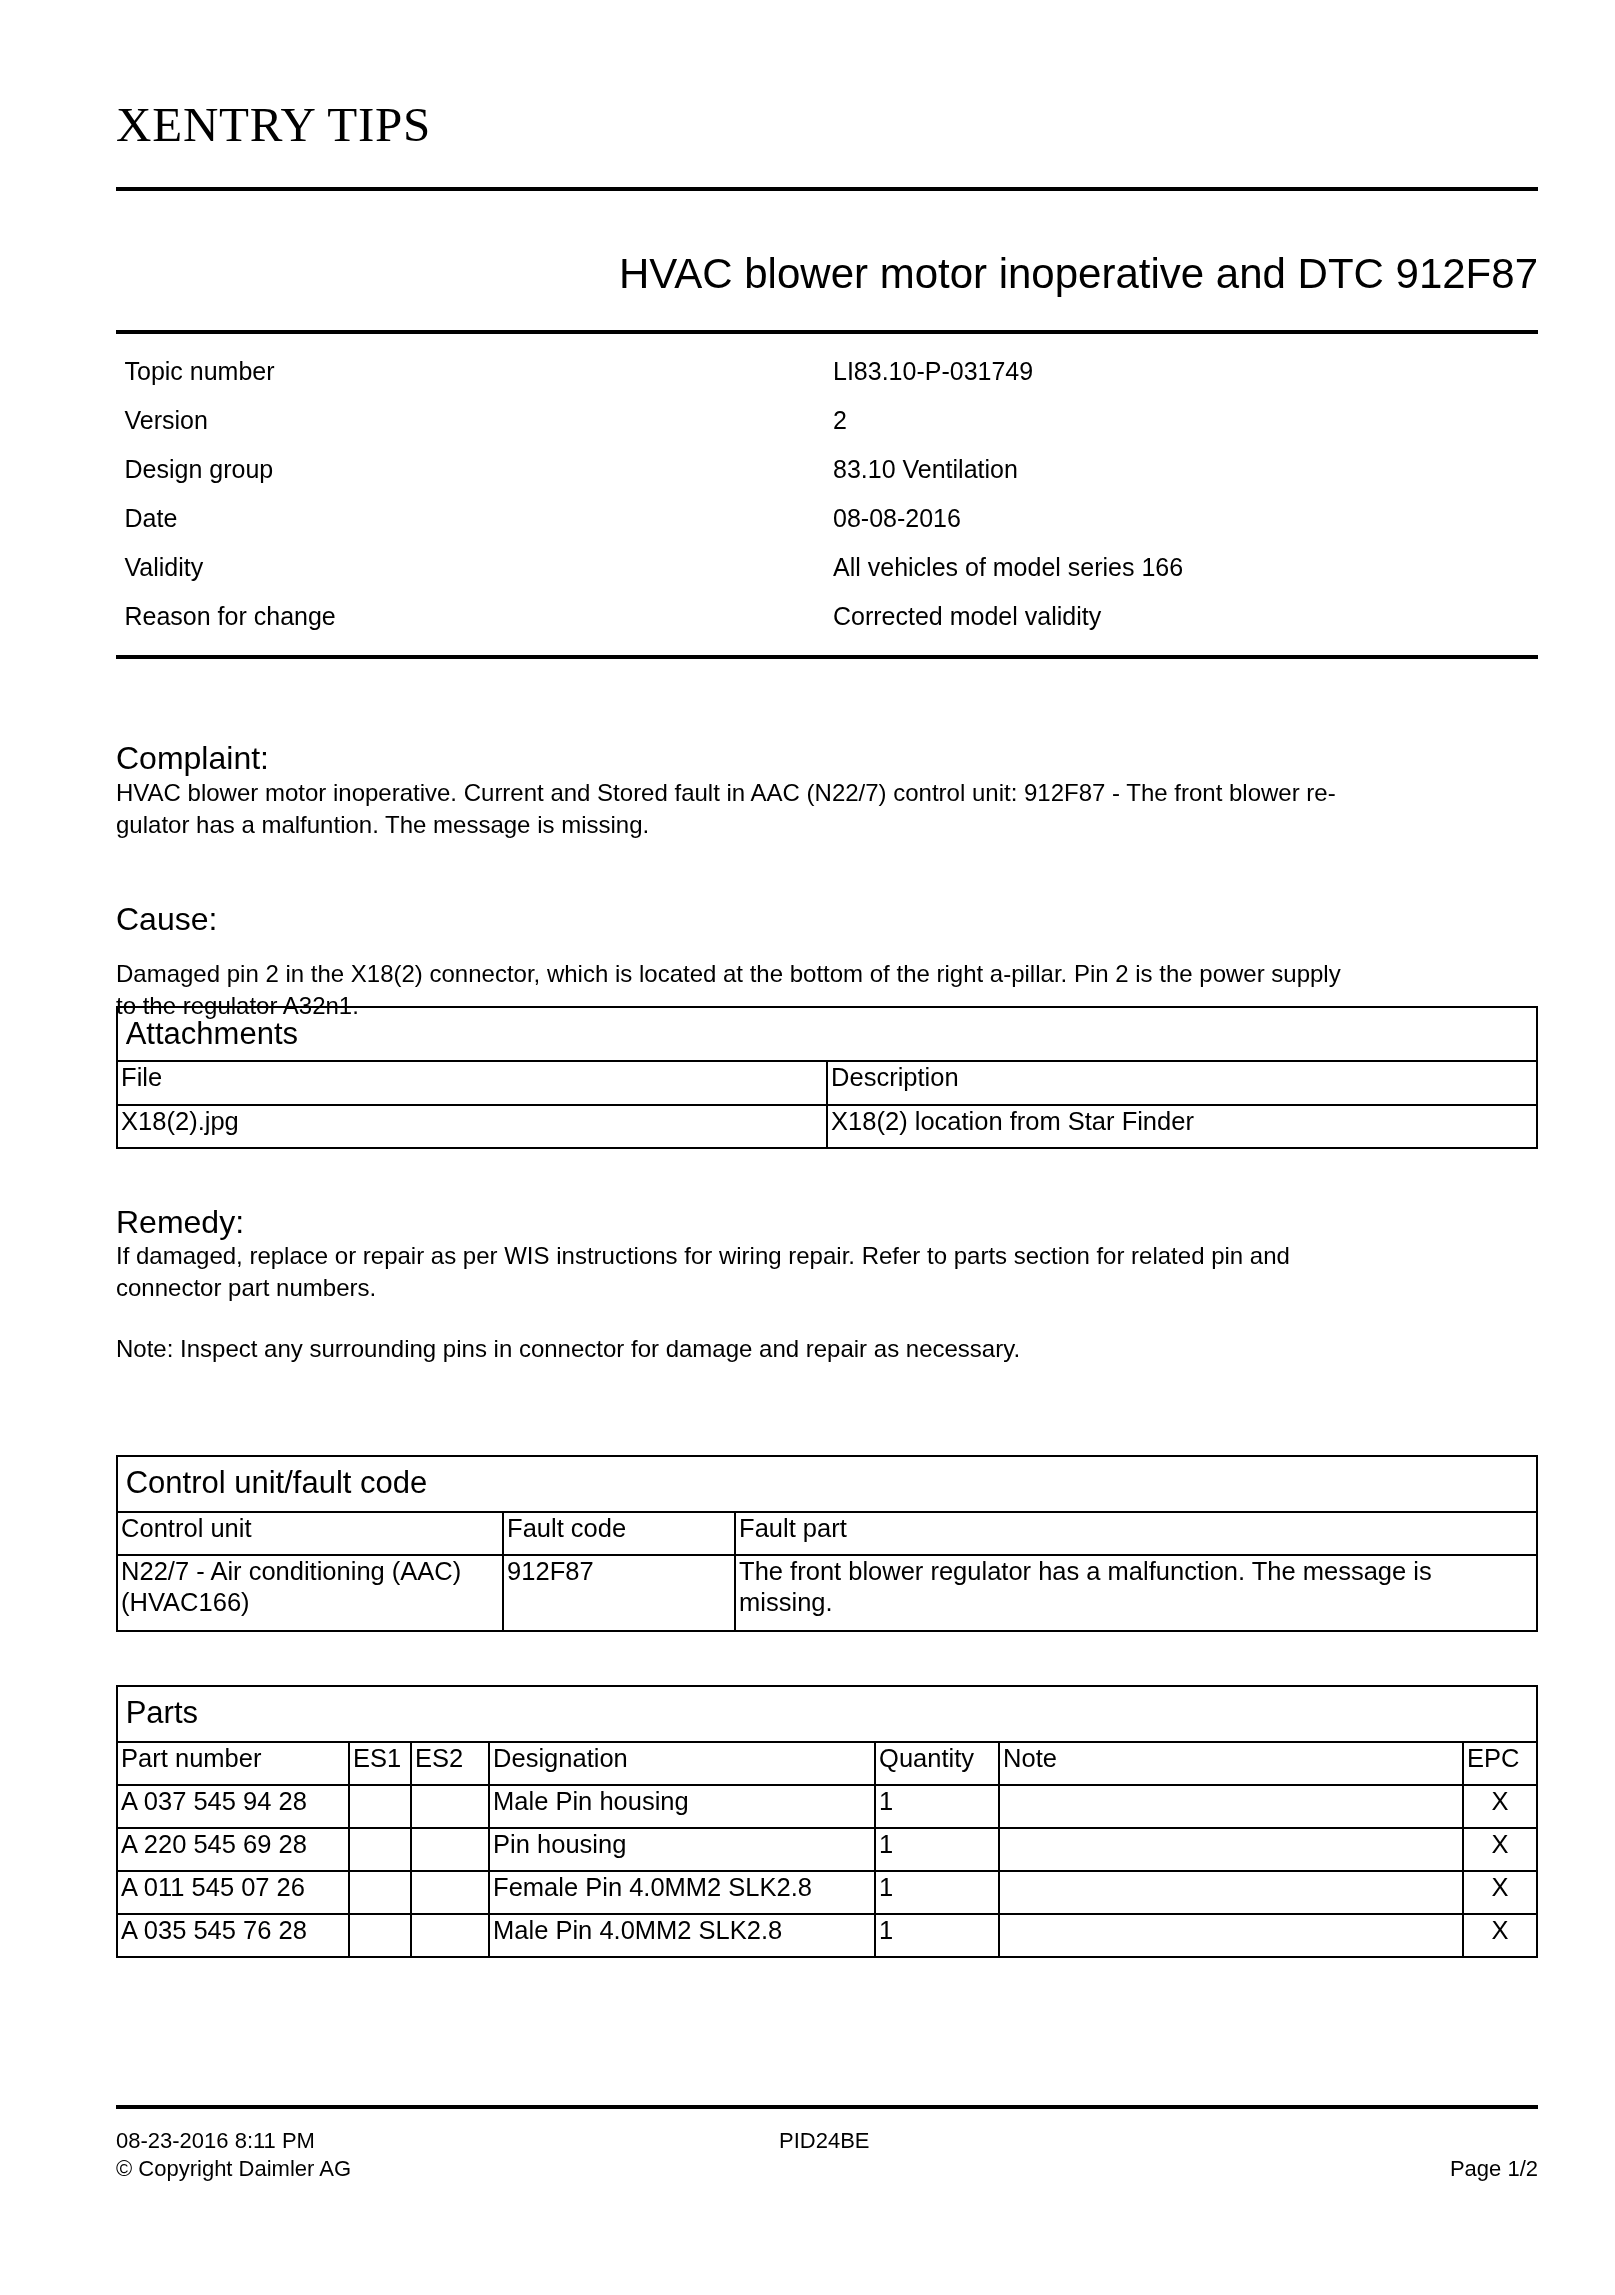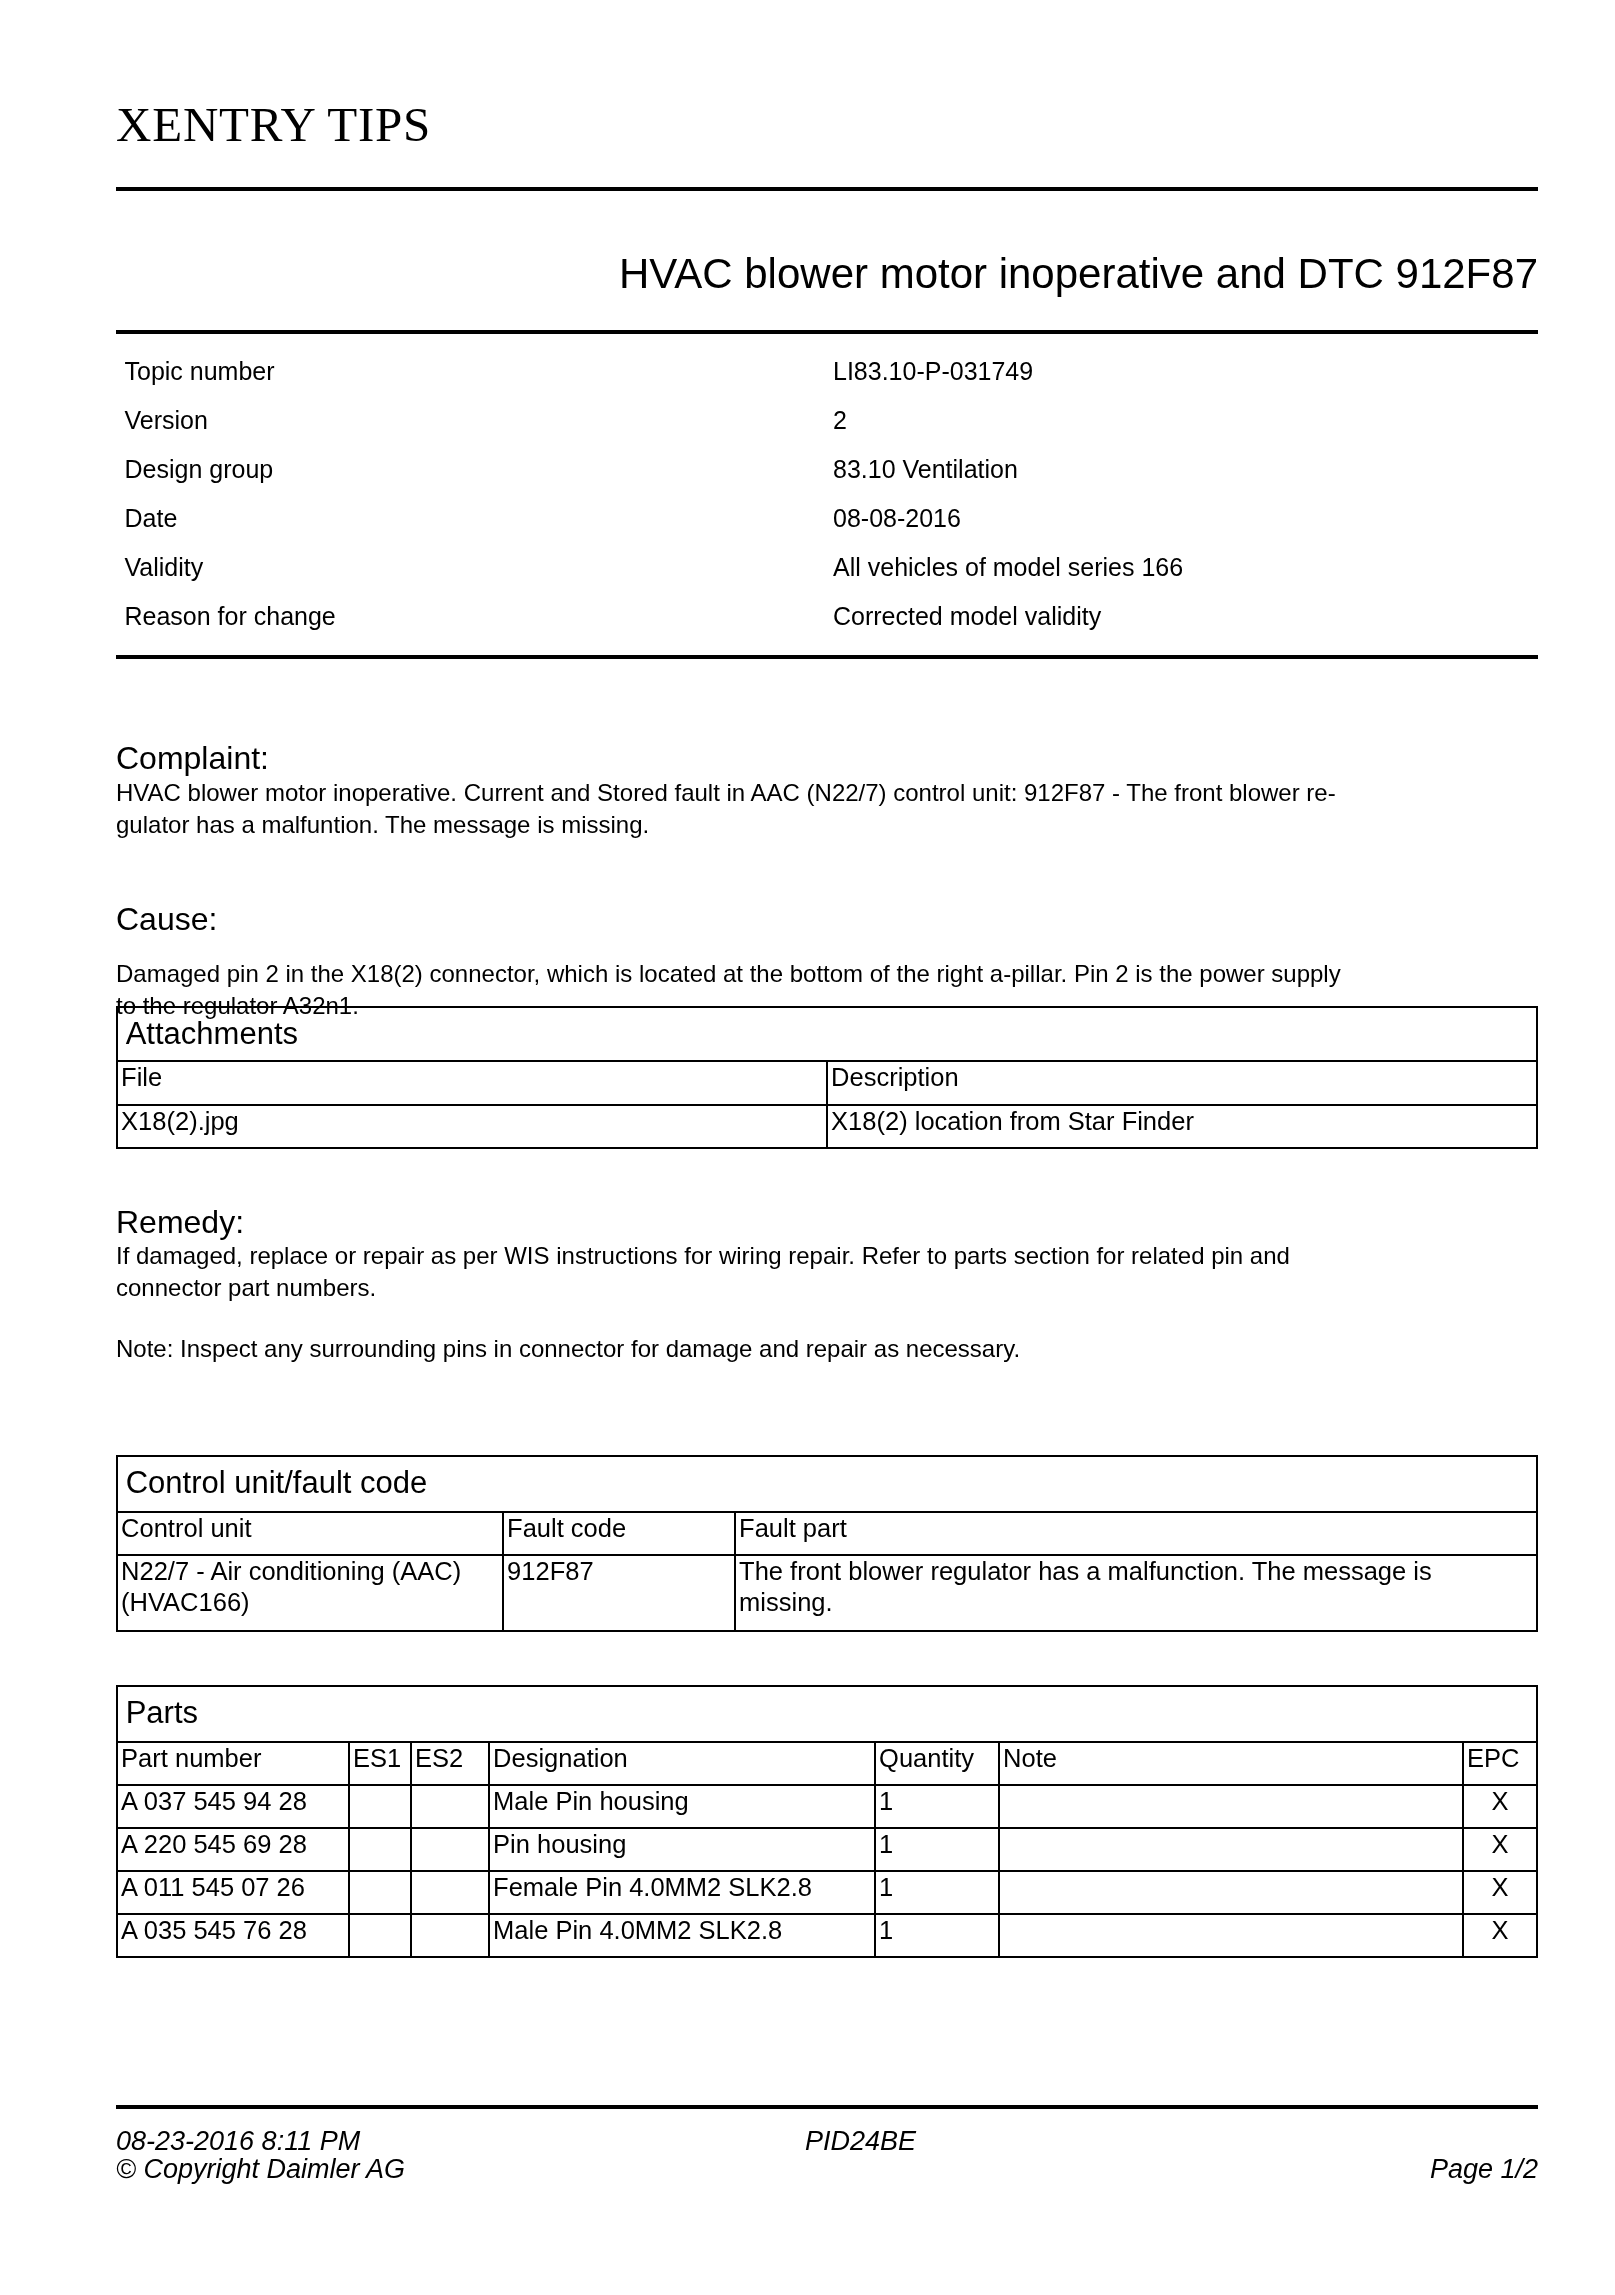--- a/index.html
+++ b/index.html
@@ -14,21 +14,21 @@
   .meta-row { position: relative; height: 49px; font-size: 25px; line-height: 40px; }
   .meta-row .k { position: absolute; left: 8.5px; top: 0; }
   .meta-row .v { position: absolute; left: 717px; top: 0; }
   .h2 { left: 116px; font-size: 32px; line-height: 1; white-space: nowrap; }
   .para { left: 116px; width: 1422px; font-size: 24px; line-height: 32px; }
   table.grid { position: absolute; left: 116px; width: 1422px; border-collapse: collapse;
                font-size: 25.5px; table-layout: fixed; }
   table.grid td { border: 2.3px solid #000; padding: 0 3.1px; vertical-align: top; line-height: 31px; }
   table.grid td.cap { font-size: 31px; line-height: 51px; padding-left: 7.7px; }
   .epc { text-align: center; }
-  .footer { font-size: 27px; line-height: 28px; white-space: nowrap; font-style: italic; }
+  .footer { font-size: 22px; line-height: 28px; white-space: nowrap; }
 </style>
 </head>
 <body>
 
 <div class="abs brand">XENTRY TIPS</div>
 <div class="abs rule" style="top:187px;"></div>
 <div class="abs title">HVAC blower motor inoperative and DTC 912F87</div>
 <div class="abs rule" style="top:330px;"></div>
 
 <div class="abs meta">
@@ -185,15 +185,15 @@
     <td>1</td>
     <td></td>
     <td class="epc">X</td>
   </tr>
 </tbody>
   </table>
 
 <div class="abs rule" style="top:2105px;"></div>
 <div class="abs footer" style="left:116px; top:2127px;">08-23-2016 8:11 PM</div>
 <div class="abs footer" style="left:116px; top:2155px;">© Copyright Daimler AG</div>
-<div class="abs footer" style="left:779px; top:2127px;margin-left:26px;">PID24BE</div>
+<div class="abs footer" style="left:779px; top:2127px;">PID24BE</div>
 <div class="abs footer" style="right:77px; top:2155px;">Page 1/2</div>
 
 
 </body></html>

